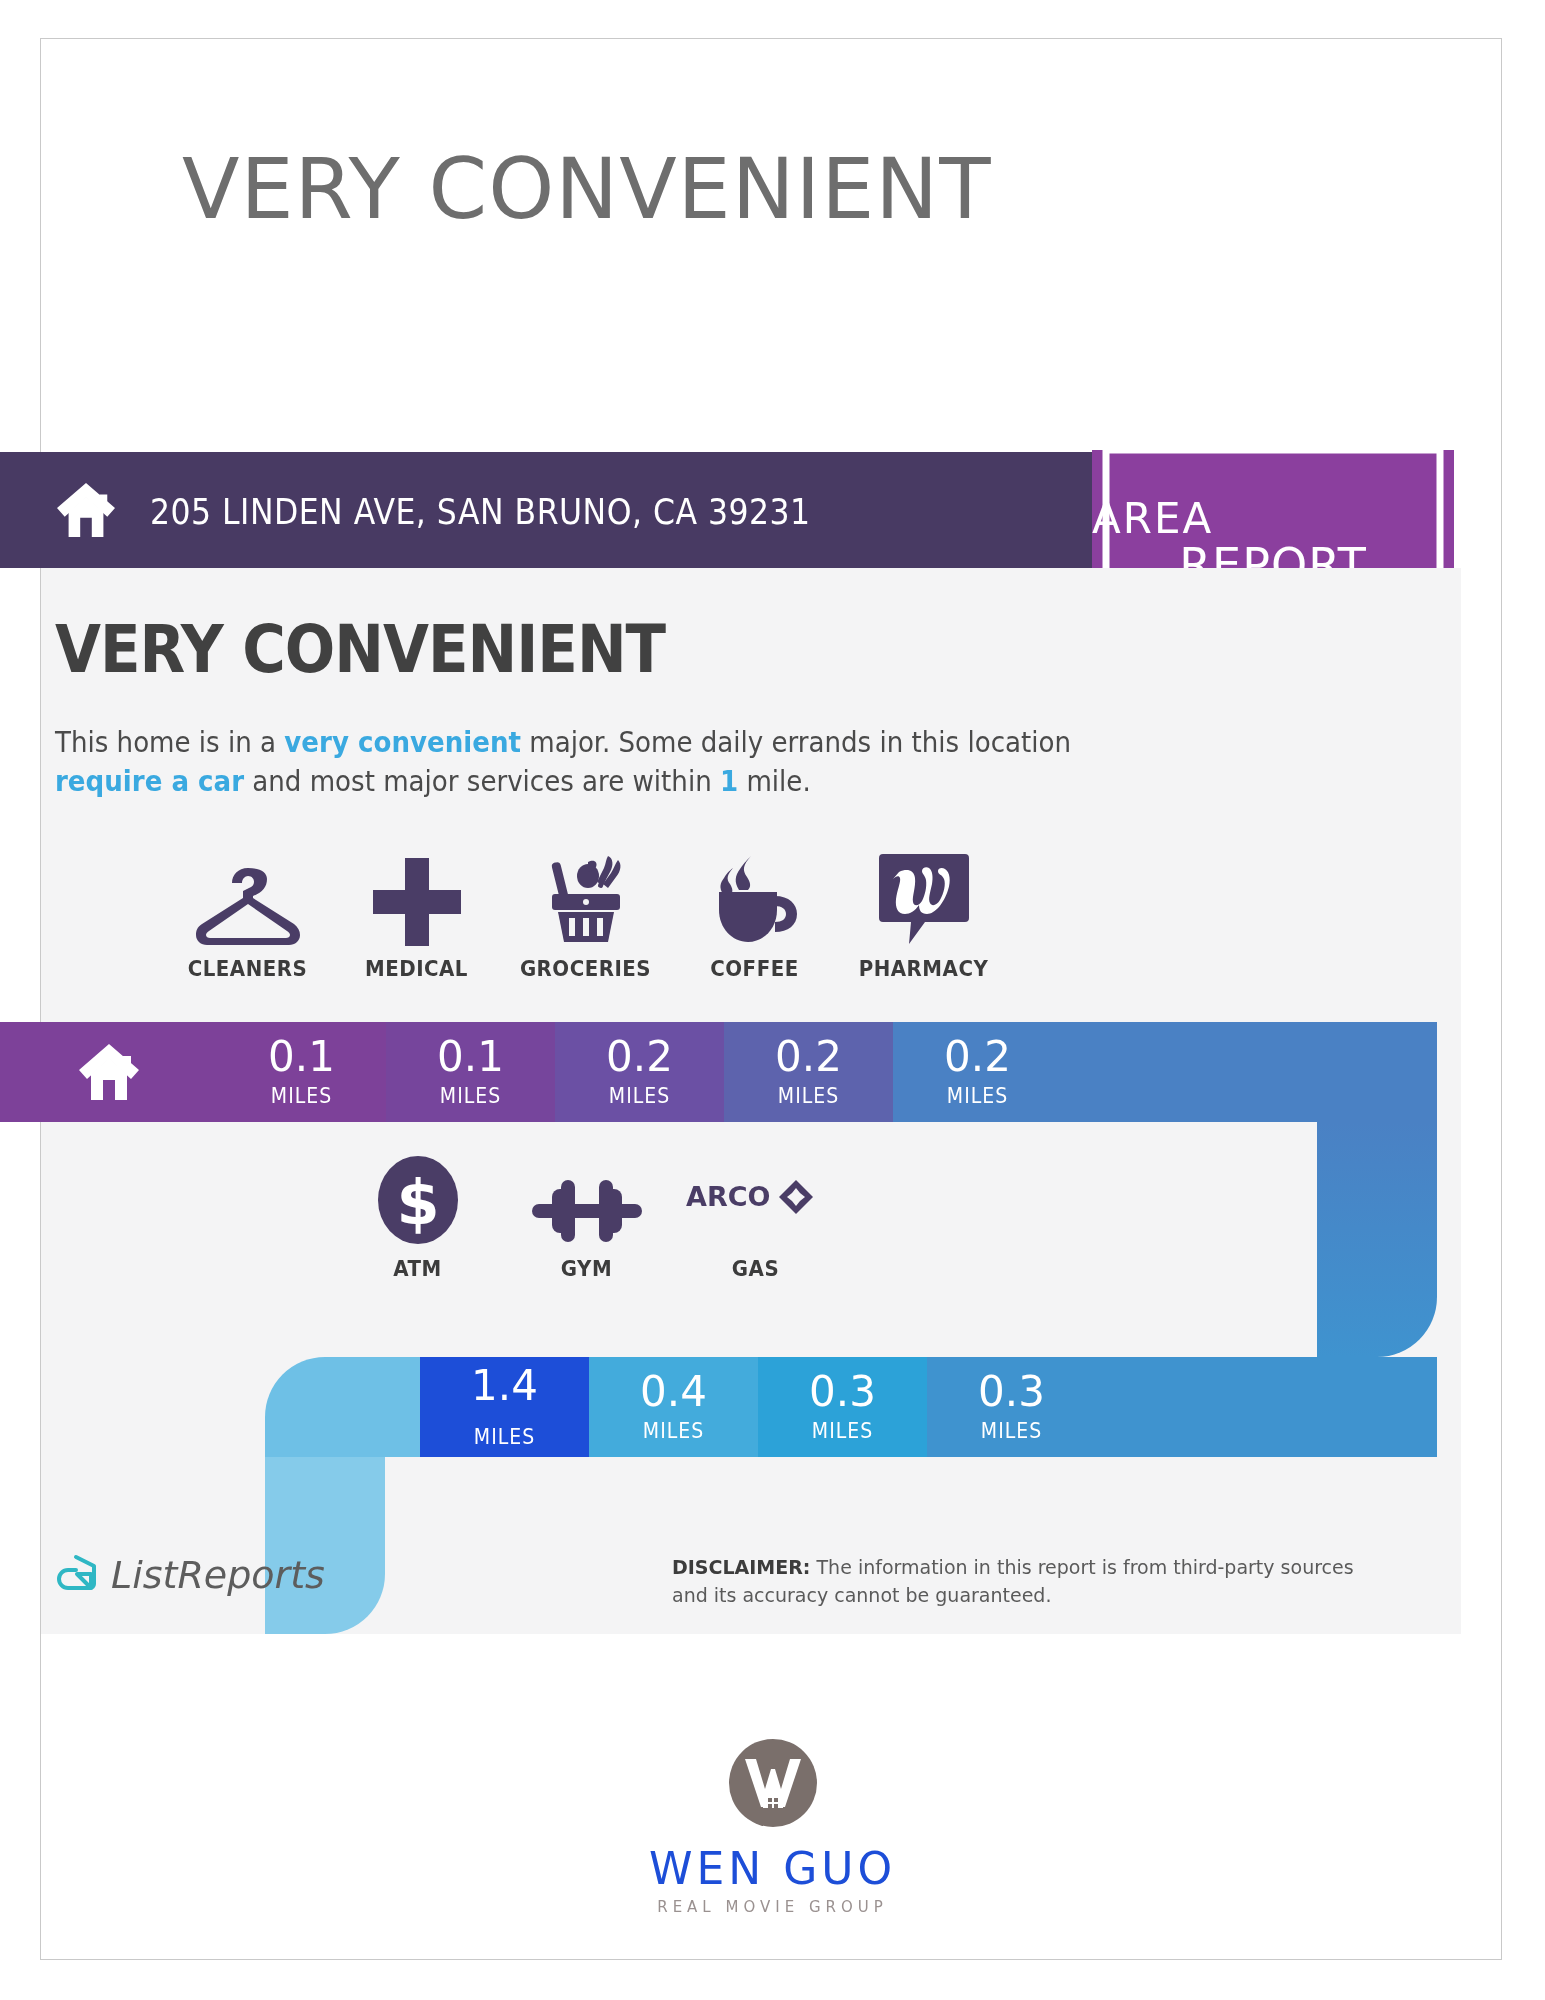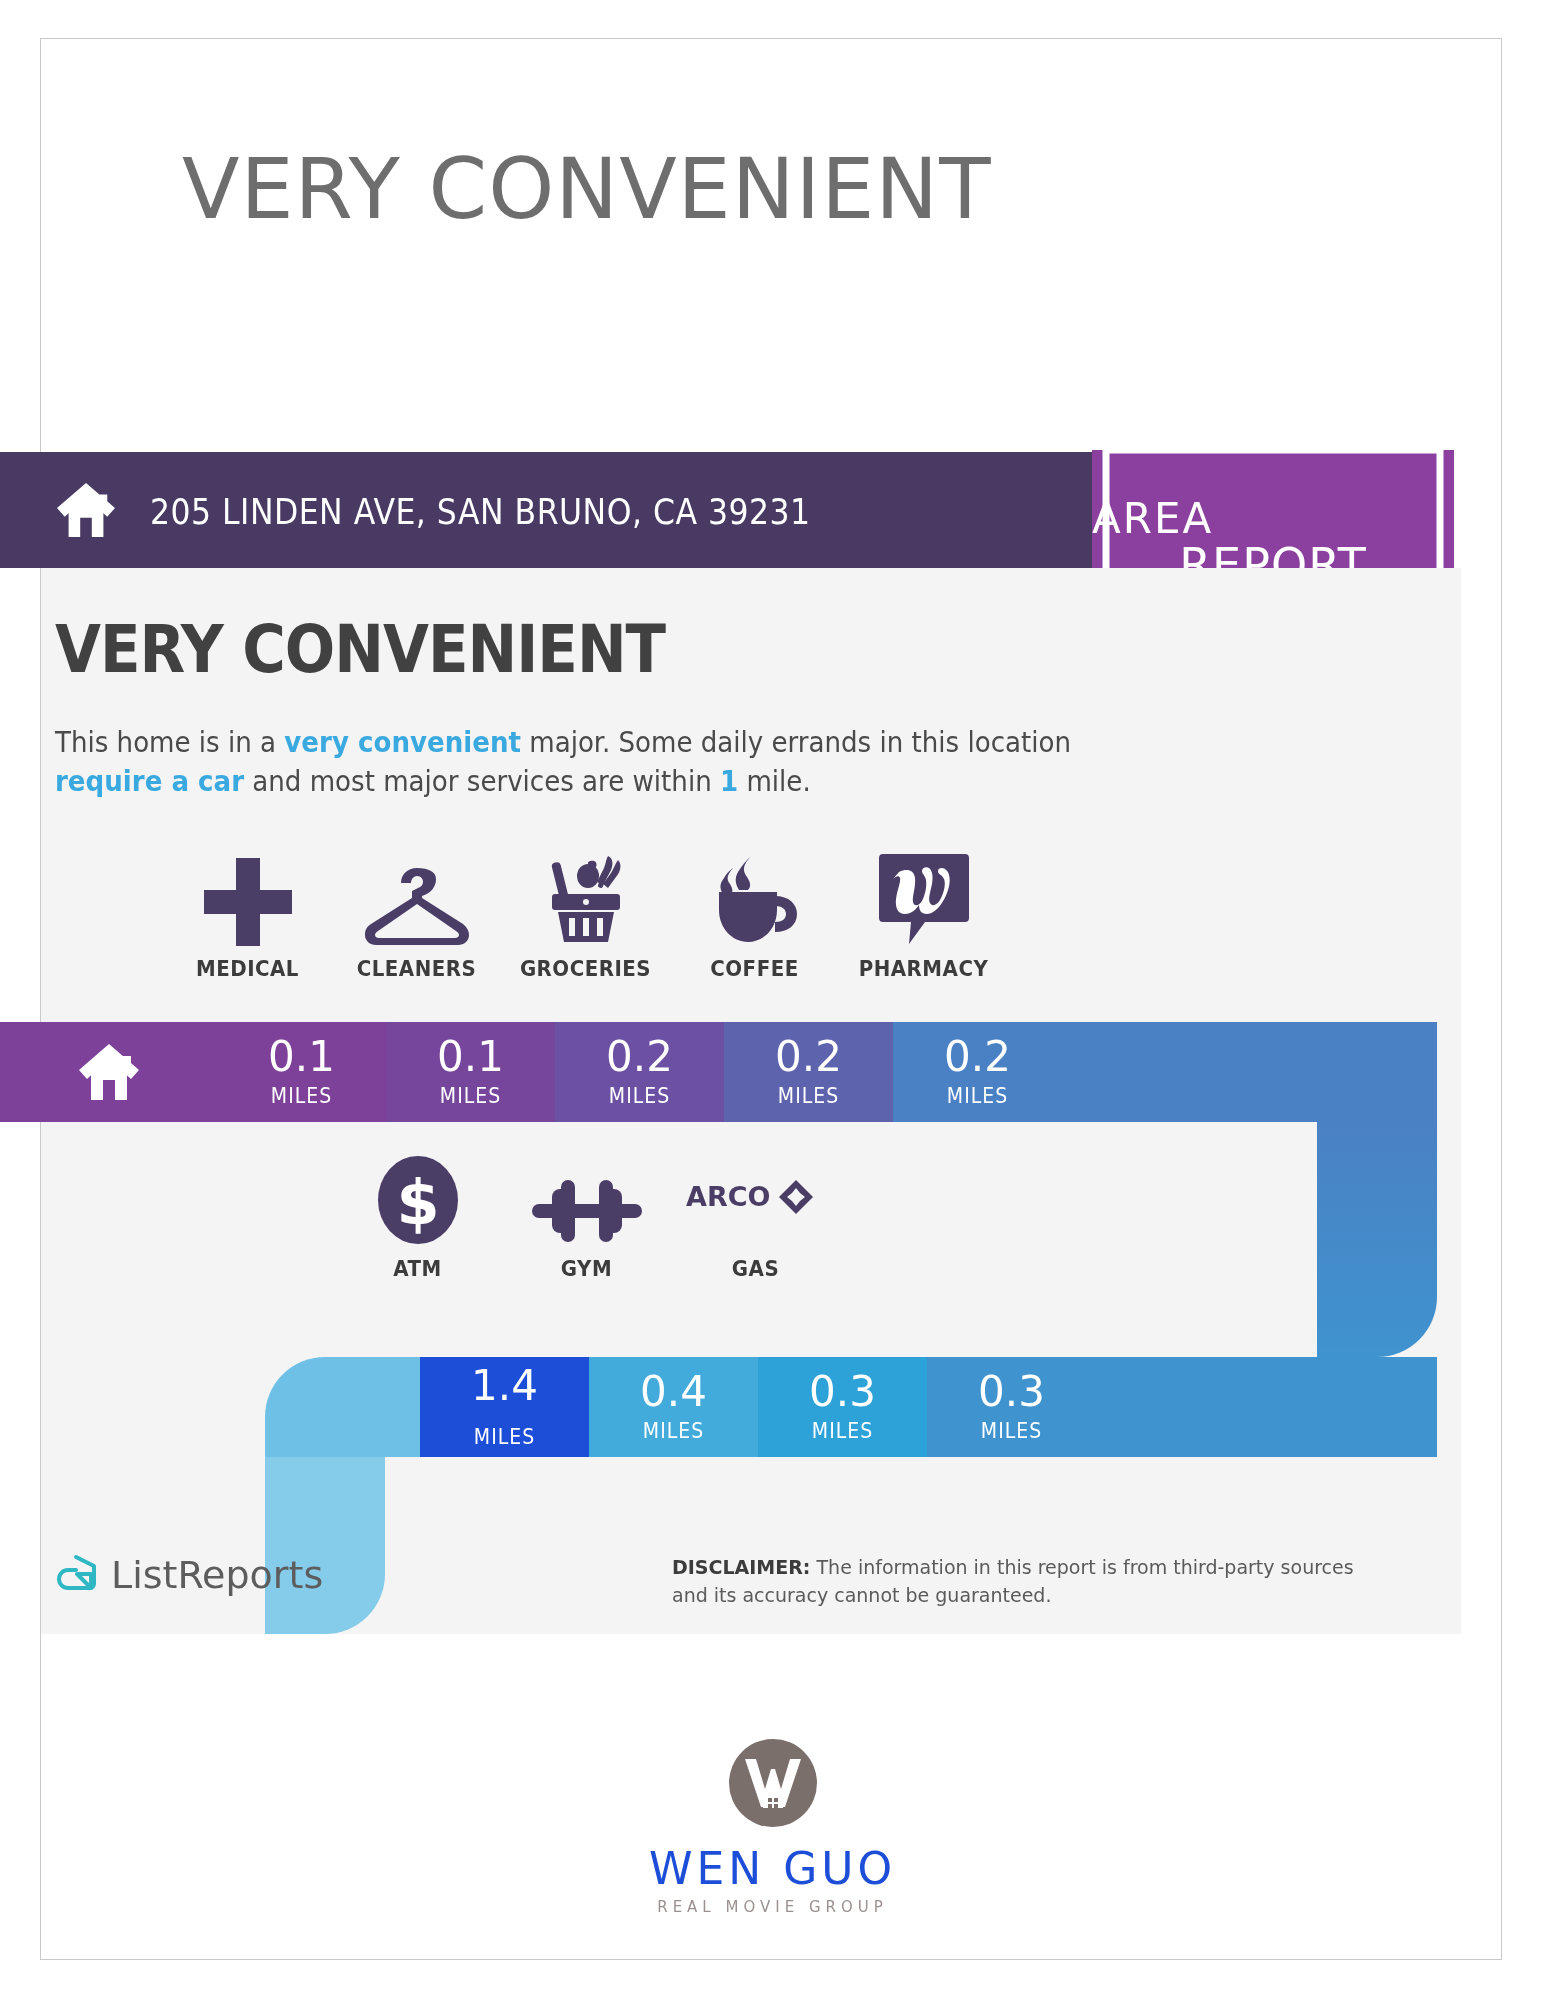--- a/index.html
+++ b/index.html
@@ -59,21 +59,21 @@
 
   #bar-bottom{left:265px;top:1357px;width:1172px;height:100px;}
   #bar-bottom .lead{width:155px;}
   #bar-bottom .tail{flex:1;}
 
   
   .ribbon{position:absolute;}
 
   
   .lr-logo{position:absolute;left:55px;top:1553px;display:flex;align-items:center;gap:12px;}
-  .lr-text{font-size:38px;color:#5d5d5d;font-family:"DejaVu Sans",sans-serif;}
+  .lr-text{font-size:38px;color:#5d5d5d;font-family:"DejaVu Sans",sans-serif;font-style:italic;}
   .disclaimer{position:absolute;left:672px;top:1554px;width:700px;font-size:19px;line-height:1.45;
     color:#5a5a5a;font-family:"DejaVu Sans",sans-serif;}
   .disclaimer b{color:#3c3c3c;font-weight:bold;}
 
   .agent{position:absolute;left:0;top:1735px;width:1545px;display:flex;flex-direction:column;align-items:center;}
   .agent-name{margin-top:12px;font-size:44px;letter-spacing:4px;color:#1d4ed8;
     font-family:"DejaVu Sans",sans-serif;}
   .agent-sub{margin-top:4px;font-size:15px;letter-spacing:5px;color:#9a9190;
     font-family:"DejaVu Sans",sans-serif;}
 </style>
@@ -146,37 +146,37 @@
   <div class="ribbon" style="left:265px;top:1457px;width:120px;height:177px;">
     <svg width="120" height="177" viewBox="0 0 120 177">
       <path d="M0 0 H120 V117 a60 60 0 0 1 -60 60 H0 Z" fill="#85cbea"></path>
     </svg>
   </div>
 
   <div class="icon-row" id="icon-row-1">
 
     <div class="icon-cell">
       <div class="icon-glyph">
-        <svg width="88" height="88" viewBox="0 0 88 88">
-          <path d="M32 0 H56 V32 H88 V56 H56 V88 H32 V56 H0 V32 H32 Z" fill="#4a3d66"></path>
-        </svg>
-      </div>
-      <div class="icon-label">MEDICAL</div>
-    </div>
-
-    <div class="icon-cell">
-      <div class="icon-glyph">
         <svg width="104" height="84" viewBox="0 0 104 84">
           <path d="M52 6 c-10 0 -16 7 -16 15 h10 c0 -4 3 -7 6 -7 c4 0 6 3 6 6 c0 3 -2 5 -5 6 l-6 3 v7
                    L6 62 c-5 3 -6 7 -6 11 c0 6 5 10 11 10 h82 c6 0 11 -4 11 -10 c0 -4 -2 -8 -6 -11 L57 36
                    v-2 c9 -3 14 -9 14 -17 c0 -7 -7 -11 -19 -11 Z
                    M52 42 l39 27 c2 1 3 3 3 4 c0 2 -2 3 -4 3 H14 c-2 0 -4 -1 -4 -3 c0 -1 1 -3 3 -4 Z" fill="#4a3d66"></path>
         </svg>
       </div>
       <div class="icon-label">CLEANERS</div>
+    </div>
+
+    <div class="icon-cell">
+      <div class="icon-glyph">
+        <svg width="88" height="88" viewBox="0 0 88 88">
+          <path d="M32 0 H56 V32 H88 V56 H56 V88 H32 V56 H0 V32 H32 Z" fill="#4a3d66"></path>
+        </svg>
+      </div>
+      <div class="icon-label">MEDICAL</div>
     </div>
 
     <div class="icon-cell">
       <div class="icon-glyph">
         <svg width="96" height="96" viewBox="0 0 96 96">
           <g fill="#4a3d66">
             <rect x="18" y="12" width="9" height="42" rx="4" transform="rotate(-14 22 33)"></rect>
             <ellipse cx="50" cy="26" rx="11" ry="12"></ellipse>
             <path d="M50 12 c6 -3 10 0 8 5 c-2 4 -6 5 -8 4 Z"></path>
             <path d="M70 6 c5 2 6 9 2 16 l-7 13 l-6 -3 l7 -14 c2 -5 2 -9 4 -12 Z"></path>

